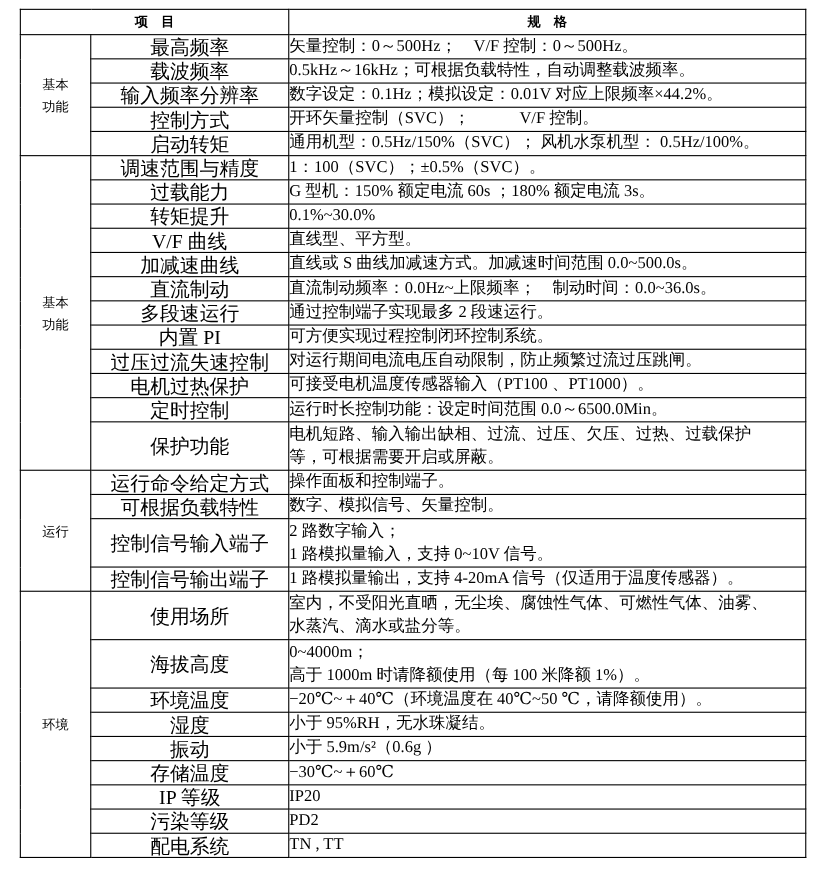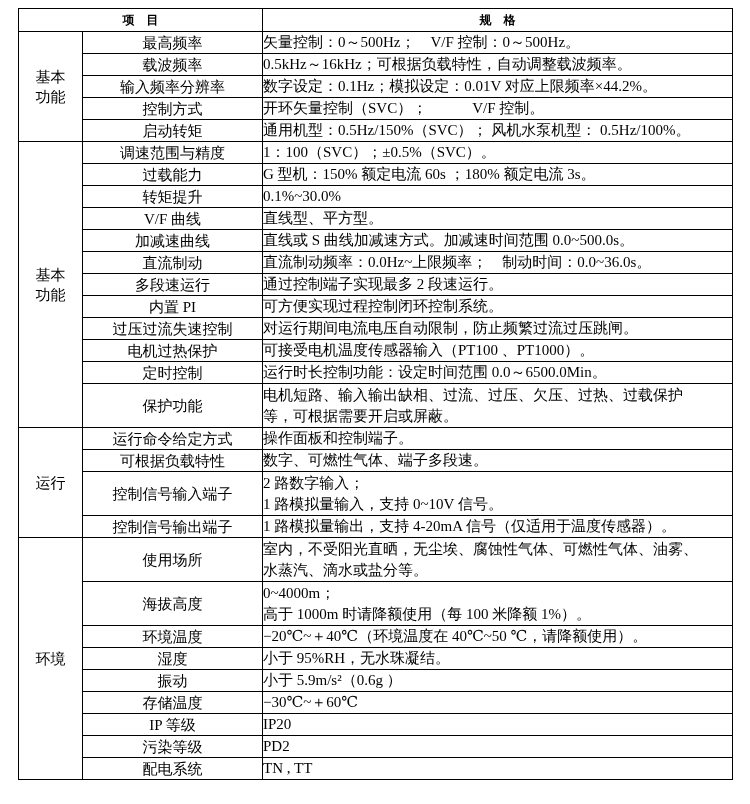--- a/index.html
+++ b/index.html
@@ -35,28 +35,28 @@
   table.spec tbody tr.d { height: 44px; }
   th.hdr {
     font-size: 12px;
     font-weight: bold;
     text-align: center;
     vertical-align: middle;
   }
   td.cat {
     text-align: center;
     vertical-align: middle;
-    font-size: 15px;
+    font-size: 12px;
     line-height: 20px;
     white-space: pre-line;
   }
   td.item {
     text-align: center;
     vertical-align: middle;
-    font-size: 15px;
+    font-size: 18px;
     line-height: 20px;
     padding: 0 2px;
   }
   td.spec {
     text-align: left;
     vertical-align: middle;
     font-size: 15px;
     line-height: 21px;
     padding: 0 4px 0 5px;
     white-space: pre-line;
@@ -156,21 +156,21 @@
 等，可根据需要开启或屏蔽。</td>
       </tr>
 
       <tr>
         <td class="cat" rowspan="4">运行</td>
         <td class="item">运行命令给定方式</td>
         <td class="spec">操作面板和控制端子。</td>
       </tr>
       <tr>
         <td class="item">可根据负载特性</td>
-        <td class="spec">数字、可燃性气体、端子多段速。</td>
+        <td class="spec">数字、模拟信号、矢量控制。</td>
       </tr>
       <tr class="d">
         <td class="item">控制信号输入端子</td>
         <td class="spec">2 路数字输入；
 1 路模拟量输入，支持 0~10V 信号。</td>
       </tr>
       <tr>
         <td class="item">控制信号输出端子</td>
         <td class="spec">1 路模拟量输出，支持 4-20mA 信号（仅适用于温度传感器）。</td>
       </tr>

